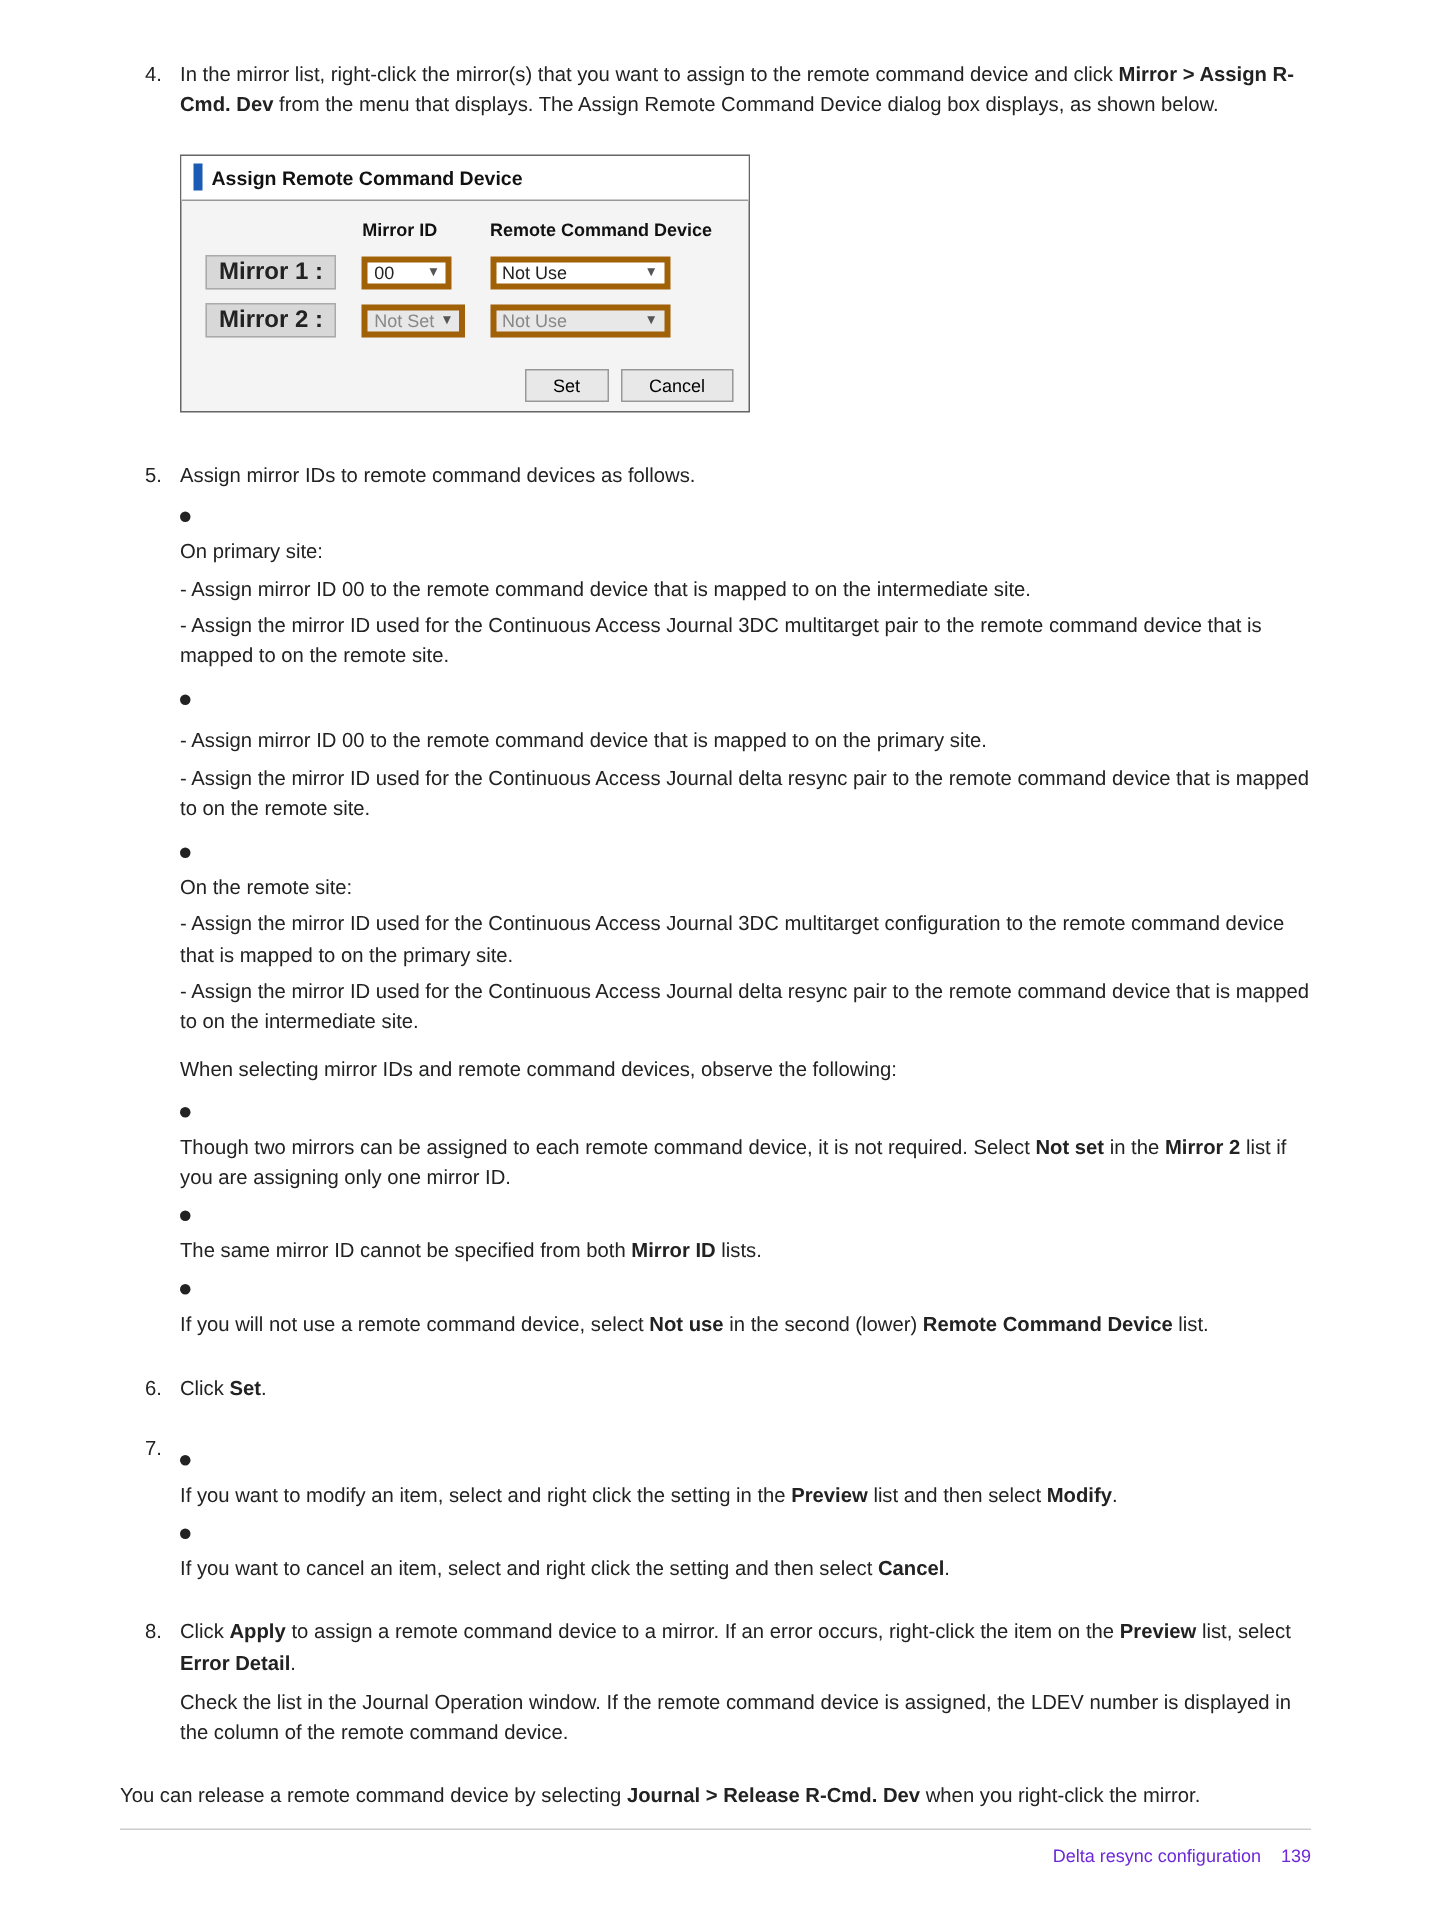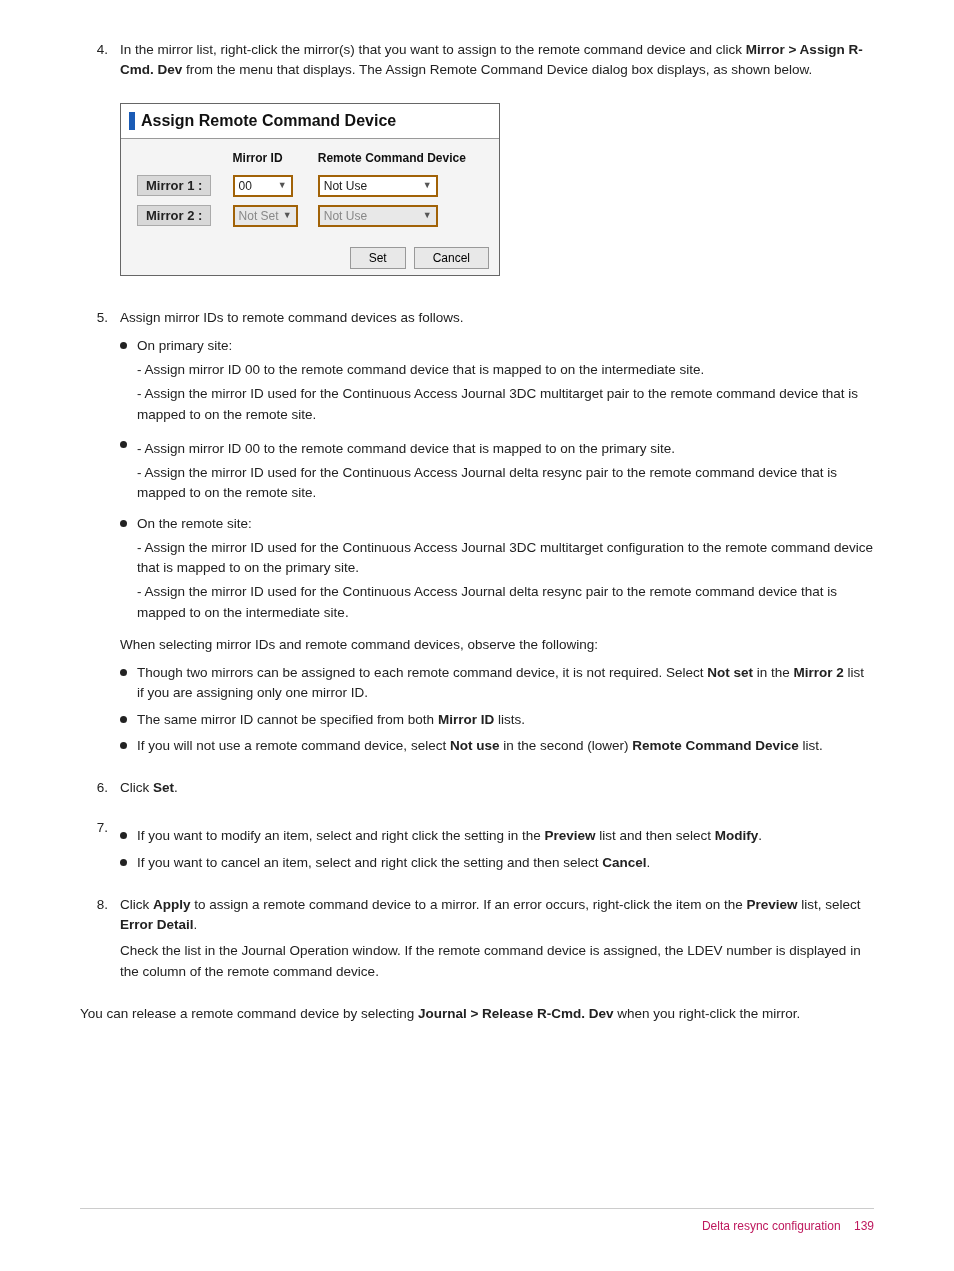--- a/index.html
+++ b/index.html
@@ -35,20 +35,21 @@
     .bullet-list {
       list-style: none;
       padding: 0;
       margin: 8px 0 8px 0;
     }
     .bullet-list > li {
       display: flex;
       gap: 10px;
       margin-bottom: 6px;
       align-items: flex-start;
+      flex-direction: column;
     }
     .bullet-dot {
       width: 7px;
       height: 7px;
       background: #222;
       border-radius: 50%;
       margin-top: 6px;
       flex-shrink: 0;
     }
     .sub-bullets {
@@ -76,21 +77,21 @@
       gap: 6px;
     }
     .dialog-title-accent {
       width: 6px;
       height: 18px;
       background: #1a5bb5;
       display: inline-block;
       flex-shrink: 0;
     }
     .dialog-title-text {
-      font-size: 16px;
+      font-size: 13px;
       font-weight: bold;
       color: #111;
     }
     .dialog-body {
       padding: 8px 10px 10px 10px;
     }
     .dialog-table {
       width: 100%;
       border-collapse: collapse;
     }
@@ -102,28 +103,28 @@
       padding: 2px 6px 4px 6px;
       border-bottom: none;
     }
     .dialog-table td {
       padding: 4px 6px;
       font-size: 12px;
       vertical-align: middle;
     }
     .mirror-label {
       font-weight: bold;
-      font-size: 13px;
+      font-size: 16px;
       background: #d8d8d8;
       border: 1px solid #aaa;
       padding: 2px 8px;
       white-space: nowrap;
     }
     .select-box {
-      border: 2px solid #a16207;
+      border: 4px solid #a16207;
       background: #fff;
       padding: 2px 4px;
       font-size: 12px;
       display: inline-flex;
       align-items: center;
       min-width: 60px;
       justify-content: space-between;
       height: 22px;
     }
     .select-box.disabled {
@@ -157,21 +158,21 @@
     }
     .footer-line {
       position: absolute;
       bottom: 36px;
       left: 80px;
       right: 80px;
       display: flex;
       justify-content: flex-end;
       align-items: center;
       font-size: 12px;
-      color: #be185d;
+      color: #6d28d9;
       border-top: 1px solid #ccc;
       padding-top: 8px;
     }
     .main-text {
       margin-bottom: 14px;
     }
   </style>
 </head>
 <body>
 

